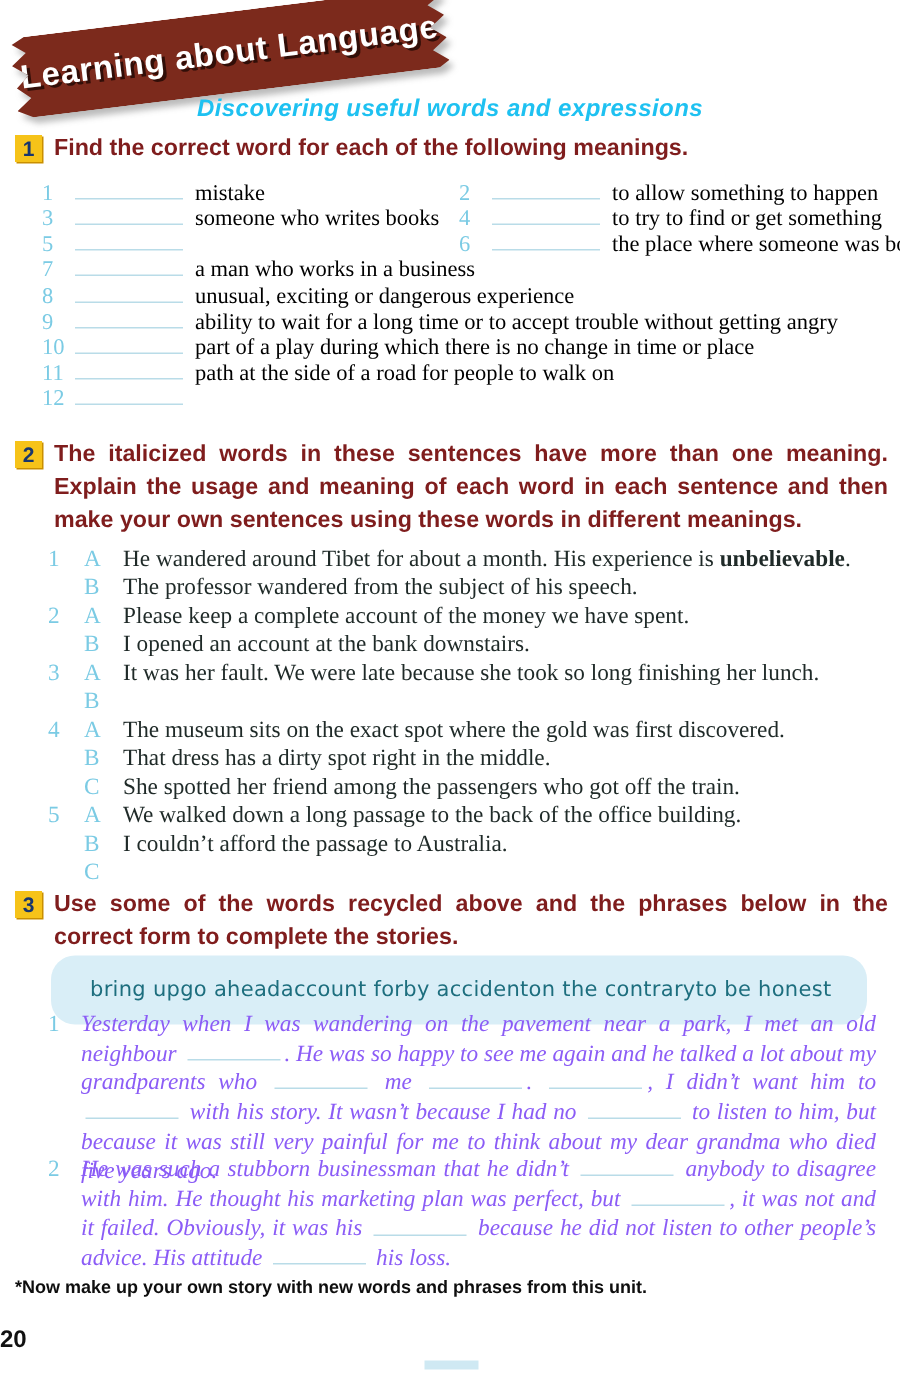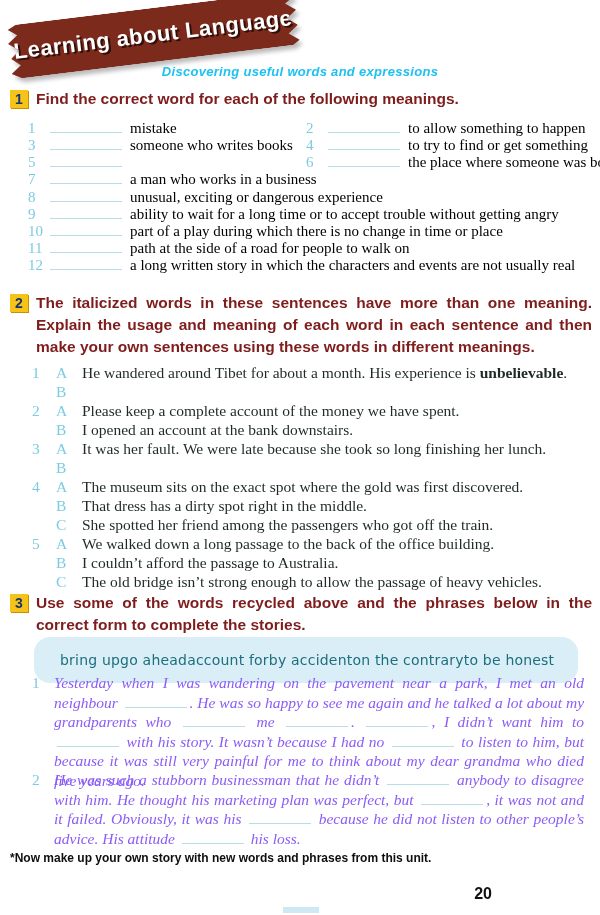--- a/index.html
+++ b/index.html
@@ -11,21 +11,21 @@
                filter:drop-shadow(3px 4px 2px rgba(60,60,60,0.35));}
   .banner{width:100%;height:100%;background:#7c2a1c;transform:rotate(-7deg);
           display:flex;align-items:center;justify-content:center;
           clip-path:polygon(3.5% 0,97% 0,100% 10%,96.5% 22%,100% 36%,96.5% 50%,100% 64%,96.5% 78%,100% 92%,97.5% 100%,3.5% 100%,0 90%,3.5% 76%,0.5% 62%,3.5% 48%,0 34%,3.5% 20%,0.5% 8%);}
   .banner span{font-family:"Liberation Sans",sans-serif;font-weight:bold;font-size:22px;
                color:#ffffff;letter-spacing:.5px;text-shadow:2px 2px 0 rgba(30,8,4,.8);white-space:nowrap;}
 
   
   .subtitle{position:absolute;left:0;top:64px;width:600px;text-align:center;
             font-family:"Liberation Sans",sans-serif;font-style:italic;font-weight:bold;
-            font-size:13px;color:#1ec1f1;letter-spacing:.3px;}
+            font-size:16px;color:#1ec1f1;letter-spacing:.3px;}
 
   
   .ex-header{position:absolute;left:10px;width:582px;display:flex;align-items:flex-start;}
   .badge{flex:0 0 18px;height:18px;margin:2px 8px 0 0;background:#f6c319;
          color:#17366e;font-family:"Liberation Sans",sans-serif;font-weight:bold;
          font-size:14px;line-height:18px;text-align:center;
          box-shadow:1px 1px 0 #c98f00;}
   .ex-title{flex:1;font-family:"Liberation Sans",sans-serif;font-weight:bold;
             font-size:15.5px;line-height:22px;color:#7f1d1d;text-align:justify;}
 
@@ -61,21 +61,21 @@
   .story.s1{top:673px;}
   .story.s2{top:770px;}
   .sn{flex:0 0 22px;padding-left:10px;color:#7bcbe4;line-height:19.5px;}
   .stext{flex:1;text-align:justify;line-height:19.5px;color:#8b5cf6;font-style:italic;}
   .stext .blank{display:inline-block;width:62px;border-bottom:1px solid #b9dce8;
                 height:.85em;margin:0 3px;}
 
   
   .note{position:absolute;left:10px;top:851px;width:580px;
         font-family:"Liberation Sans",sans-serif;font-weight:bold;font-size:12px;color:#0e0e0e;}
-  .pagenum-wrap{position:absolute;left:0;top:885px;width:492px;text-align:right;}
+  .pagenum-wrap{position:absolute;left:0;top:885px;width:492px;text-align:left;}
   .pagenum-bar{position:absolute;left:283px;top:22px;width:36px;height:6px;background:#cfe9f3;}
   .pagenum{position:relative;font-family:"Liberation Sans",sans-serif;font-weight:bold;
            font-size:16px;color:#111;z-index:1;}
 </style>
 </head>
 <body>
 
 <div class="page">
 
   <div class="banner-wrap">
@@ -159,39 +159,39 @@
       <div class="ex1-cell">
         <span class="lnum">11</span>
           <span class="blank1"></span>
           <span class="def">path at the side of a road for people to walk on</span>
       </div>
     </div>
     <div class="ex1-row">
       <div class="ex1-cell">
         <span class="lnum">12</span>
           <span class="blank1"></span>
-          <span class="def">a long written story in which the characters and events are not usually real</span>
       </div>
     </div>
   </div>
 
   <div class="ex-header" style="top:292px;">
     <div class="badge">2</div>
     <div class="ex-title">The italicized words in these sentences have more than one meaning. Explain the usage and meaning of each word in each sentence and then make your own sentences using these words in different meanings.</div>
   </div>
 
   <div class="ex2-list">
     <div class="ex2-row">
       <span class="n2">1</span>
         <span class="lt">A</span>
         <span class="sent"><span>He </span><span class="it">wandered</span><span> around Tibet for about a month. His experience is </span><span class="bd">unbelievable</span><span>.</span></span>
     </div>
     <div class="ex2-row">
       <span class="n2"></span>
         <span class="lt">B</span>
+        <span class="sent"><span>The professor </span><span class="it">wandered</span><span> from the subject of his speech.</span></span>
     </div>
     <div class="ex2-row">
       <span class="n2">2</span>
         <span class="lt">A</span>
         <span class="sent"><span>Please keep a complete </span><span class="it">account</span><span> of the money we have spent.</span></span>
     </div>
     <div class="ex2-row">
       <span class="n2"></span>
         <span class="lt">B</span>
         <span class="sent"><span>I opened an </span><span class="it">account</span><span> at the bank downstairs.</span></span>
@@ -226,21 +226,20 @@
         <span class="sent"><span>We walked down a long </span><span class="it">passage</span><span> to the back of the office building.</span></span>
     </div>
     <div class="ex2-row">
       <span class="n2"></span>
         <span class="lt">B</span>
         <span class="sent"><span>I couldn’t afford the </span><span class="it">passage</span><span> to Australia.</span></span>
     </div>
     <div class="ex2-row">
       <span class="n2"></span>
         <span class="lt">C</span>
-        <span class="sent"><span>The old bridge isn’t strong enough to allow the </span><span class="it">passage</span><span> of heavy vehicles.</span></span>
     </div>
   </div>
 
   <div class="ex-header" style="top:592px;">
     <div class="badge">3</div>
     <div class="ex-title">Use some of the words recycled above and the phrases below in the correct form to complete the stories.</div>
   </div>
 
   <div class="pill">
     <span class="phrase">bring up</span>

